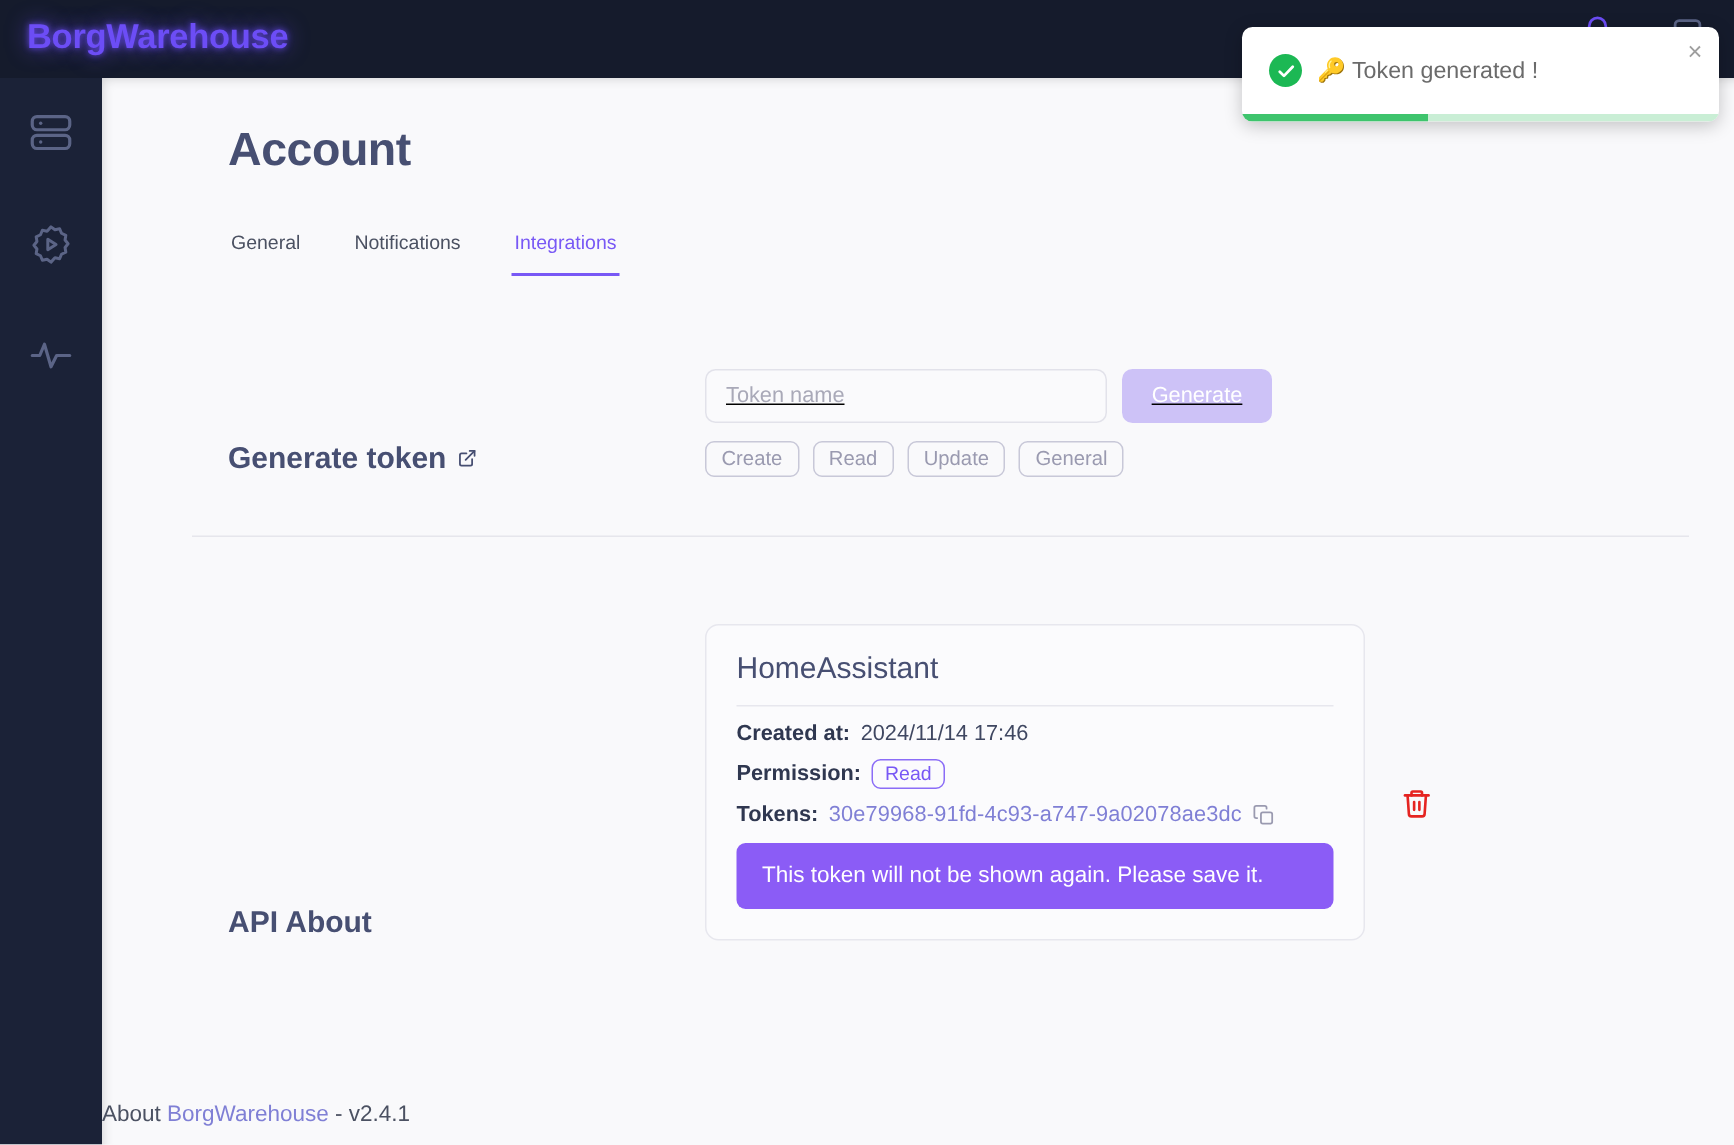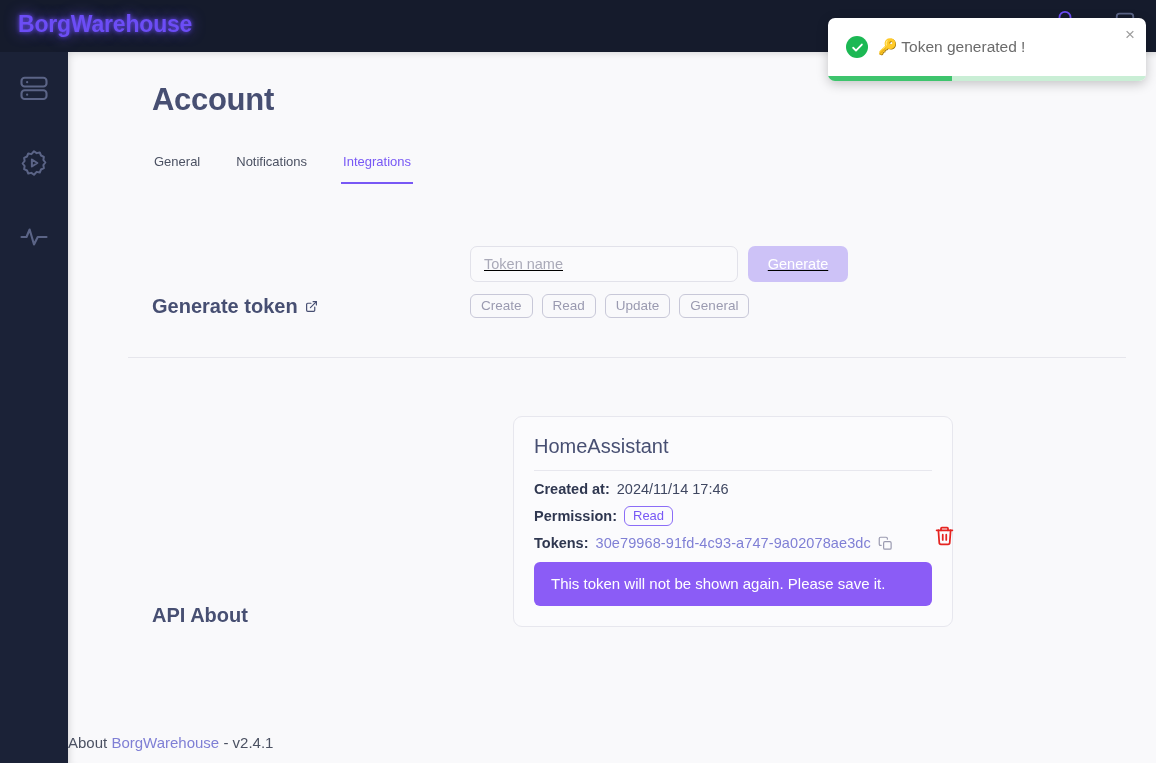--- a/index.html
+++ b/index.html
@@ -182,21 +182,20 @@
   
   .api-section { margin-top: 58px; }
 
   .token-card {
     width: 440px;
     background: #fbfbfd;
     border: 1px solid #e7e7ee;
     border-radius: 9px;
     padding: 18px 20px 20px 20px;
     position: relative;
-    margin-left: 43px;
   }
   .card-title {
     font-size: 20px;
     color: #474f72;
     padding-bottom: 12px;
     border-bottom: 1px solid #e7e7ee;
     margin-bottom: 10px;
   }
   .card-line {
     font-size: 14.5px;

